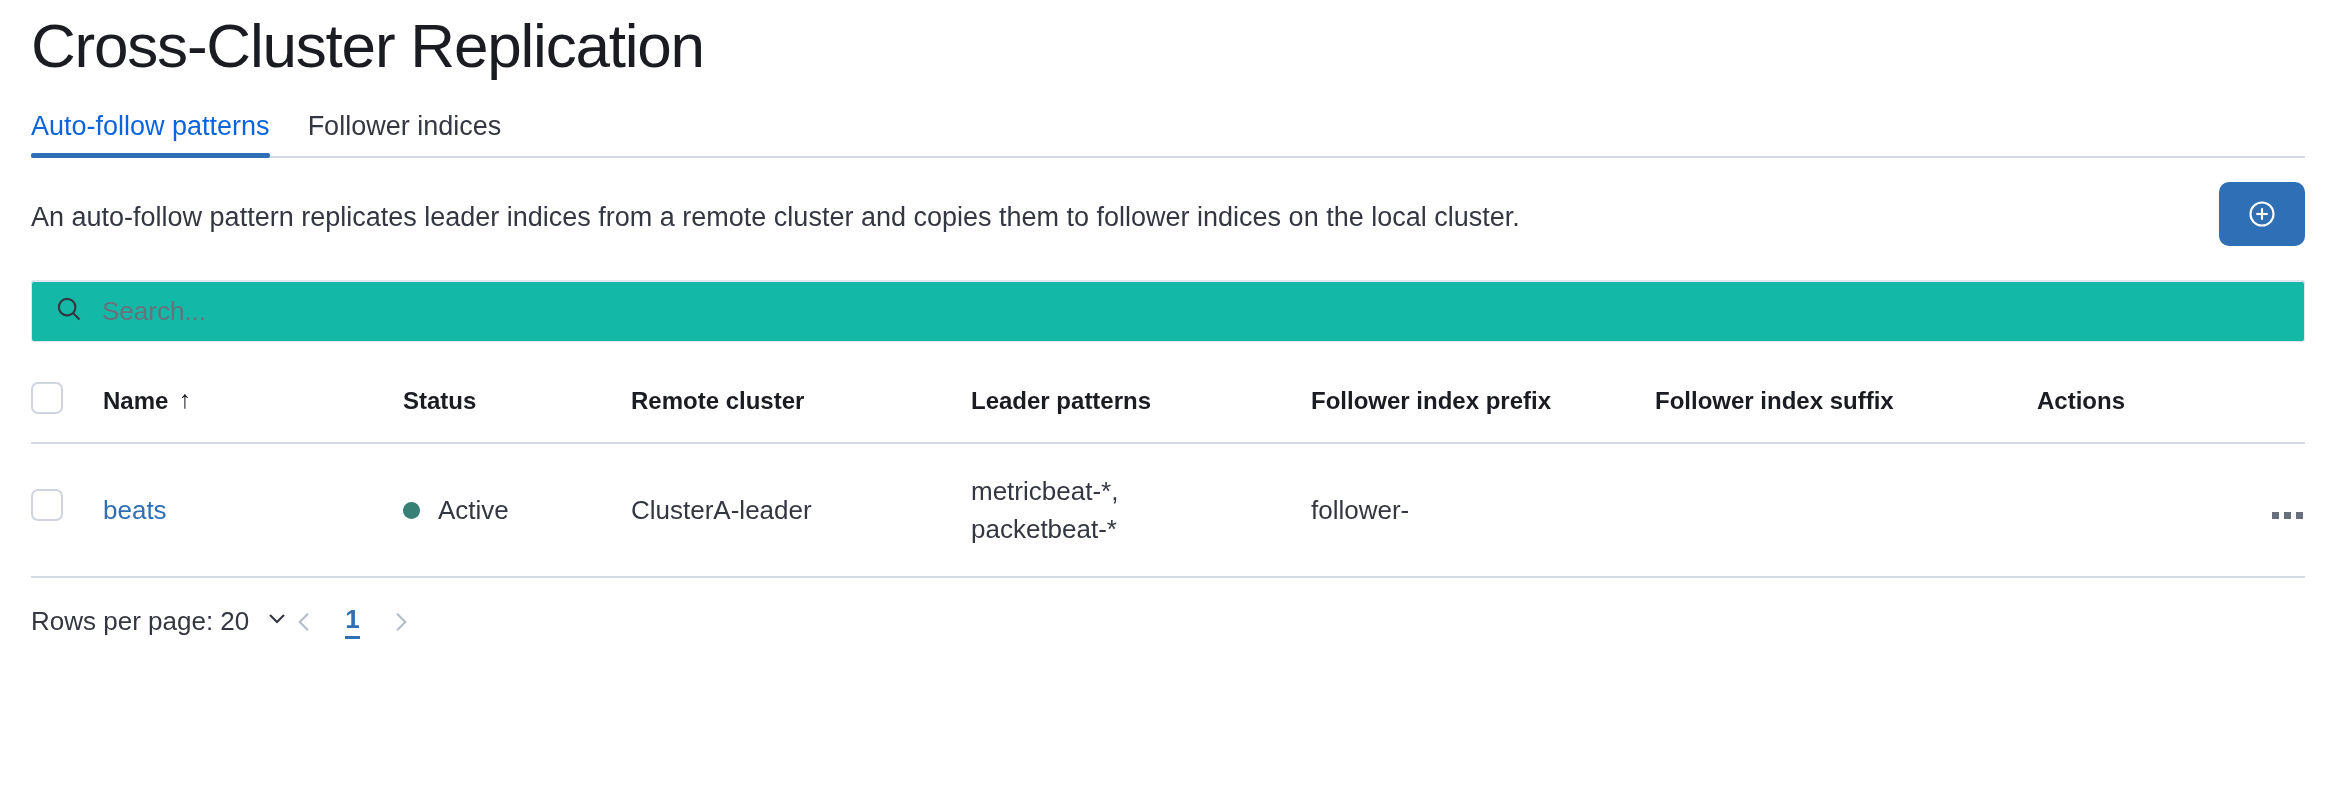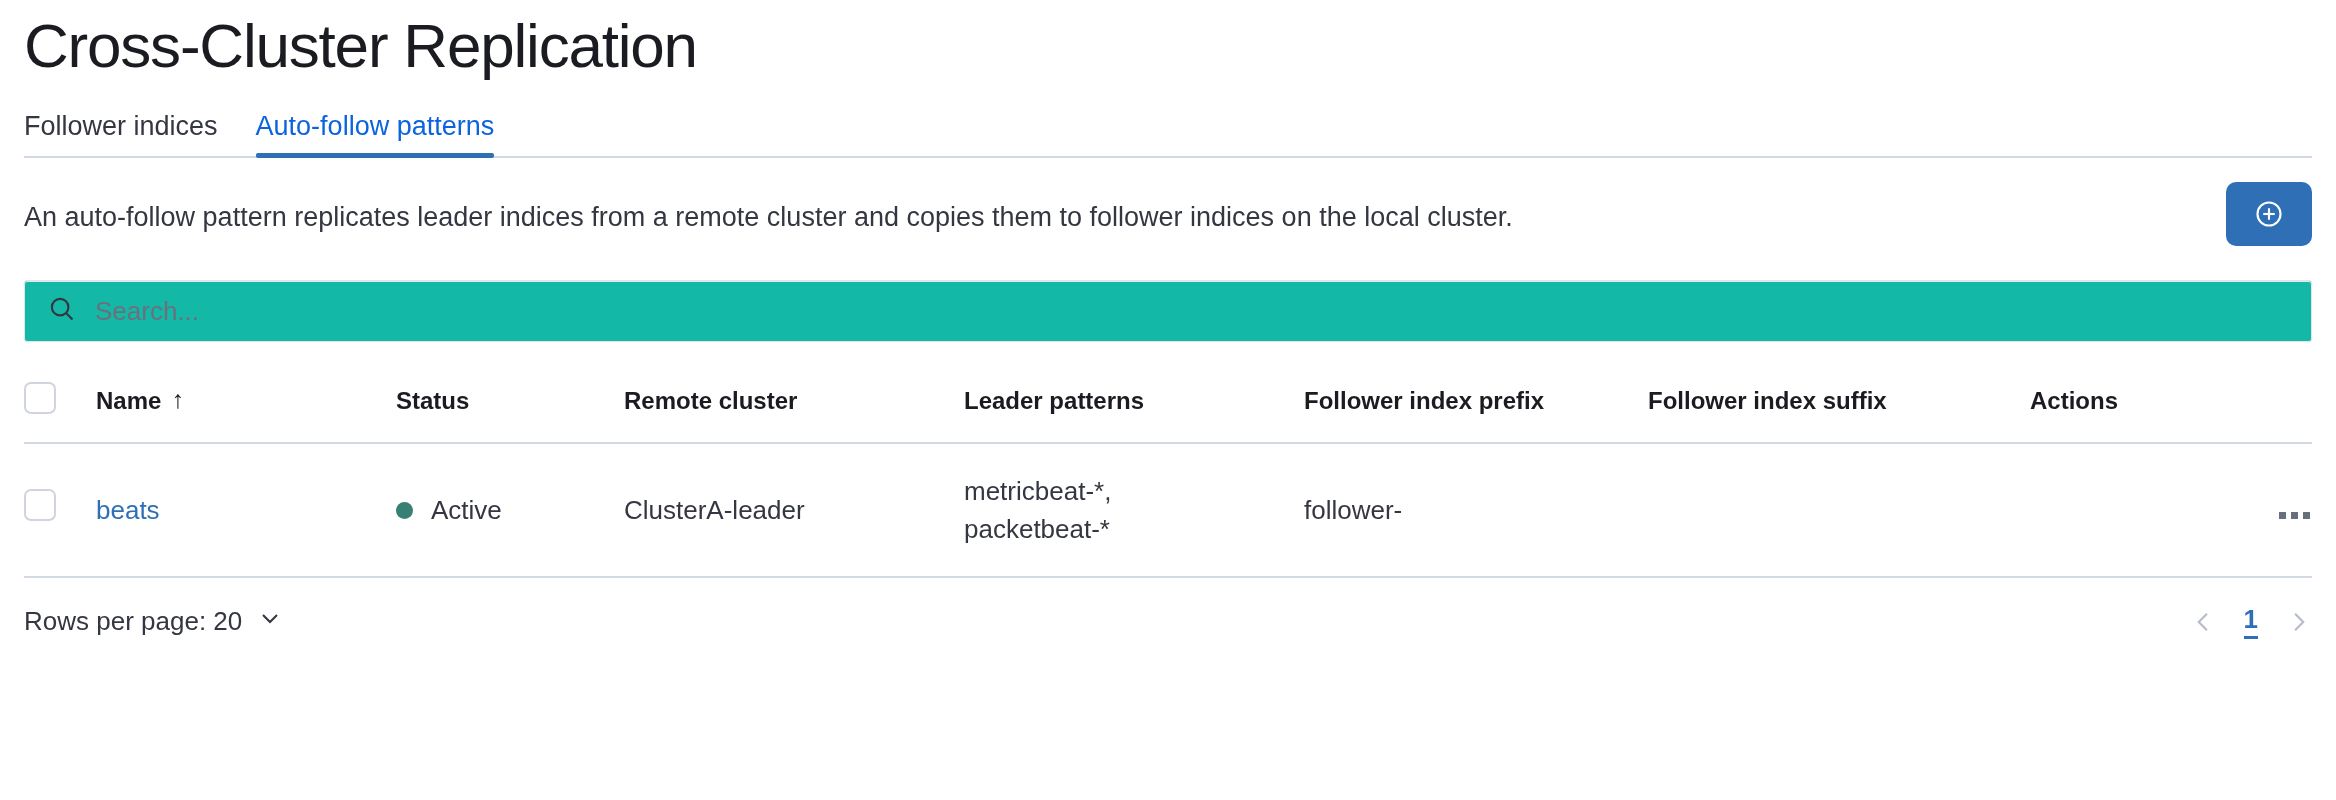--- a/index.html
+++ b/index.html
@@ -5,21 +5,21 @@
   * { box-sizing: border-box; }
   html, body {
     margin: 0; padding: 0;
     width: 2336px; height: 800px;
     background: #ffffff;
     font-family: "Liberation Sans", sans-serif;
     color: #1a1c21;
     -webkit-font-smoothing: antialiased;
   }
 
-  .page { position: relative; width: 2336px; height: 560px; padding: 0 24px; }
+  .page { position: relative; width: 2336px; height: 560px; padding: 0 31px; }
 
   
   .page-title {
     font-size: 62px;
     font-weight: 400;
     letter-spacing: -1.2px;
     color: #1a1c21;
     margin: 0;
     padding-top: 8px;
     line-height: 76px;
@@ -184,21 +184,21 @@
     padding-right: 2px;
   }
   .actions-dots i { width: 7px; height: 7px; background: #69707d; display: block; }
 
   .leader-patterns { white-space: pre-line; }
 
   
   .table-footer {
     display: flex;
     align-items: center;
-    justify-content: space-between;
+    justify-content: flex-start;
     margin-top: 26px;
   }
   .rows-per-page {
     display: inline-flex;
     align-items: center;
     gap: 14px;
     font-size: 26px;
     color: #343741;
     cursor: pointer;
   }
@@ -215,22 +215,22 @@
   }
 </style>
 </head>
 <body>
 
 <div class="page">
 
   <h1 class="page-title">Cross-Cluster Replication</h1>
 
   <div class="tabs">
+    <button class="tab active">Auto-follow patterns</button>
     <button class="tab">Follower indices</button>
-    <button class="tab active">Auto-follow patterns</button>
   </div>
 
   <div class="intro-row">
     <p class="intro-text">An auto-follow pattern replicates leader indices from a remote cluster and copies them to follower indices on the local cluster.</p>
     <button class="create-btn">
       <span class="plus-icon">
         <svg width="30" height="30" viewBox="0 0 24 24" fill="none" stroke="#ffffff" stroke-width="1.7">
           <circle cx="12" cy="12" r="9.2"></circle>
           <line x1="12" y1="7.4" x2="12" y2="16.6"></line>
           <line x1="7.4" y1="12" x2="16.6" y2="12"></line>

